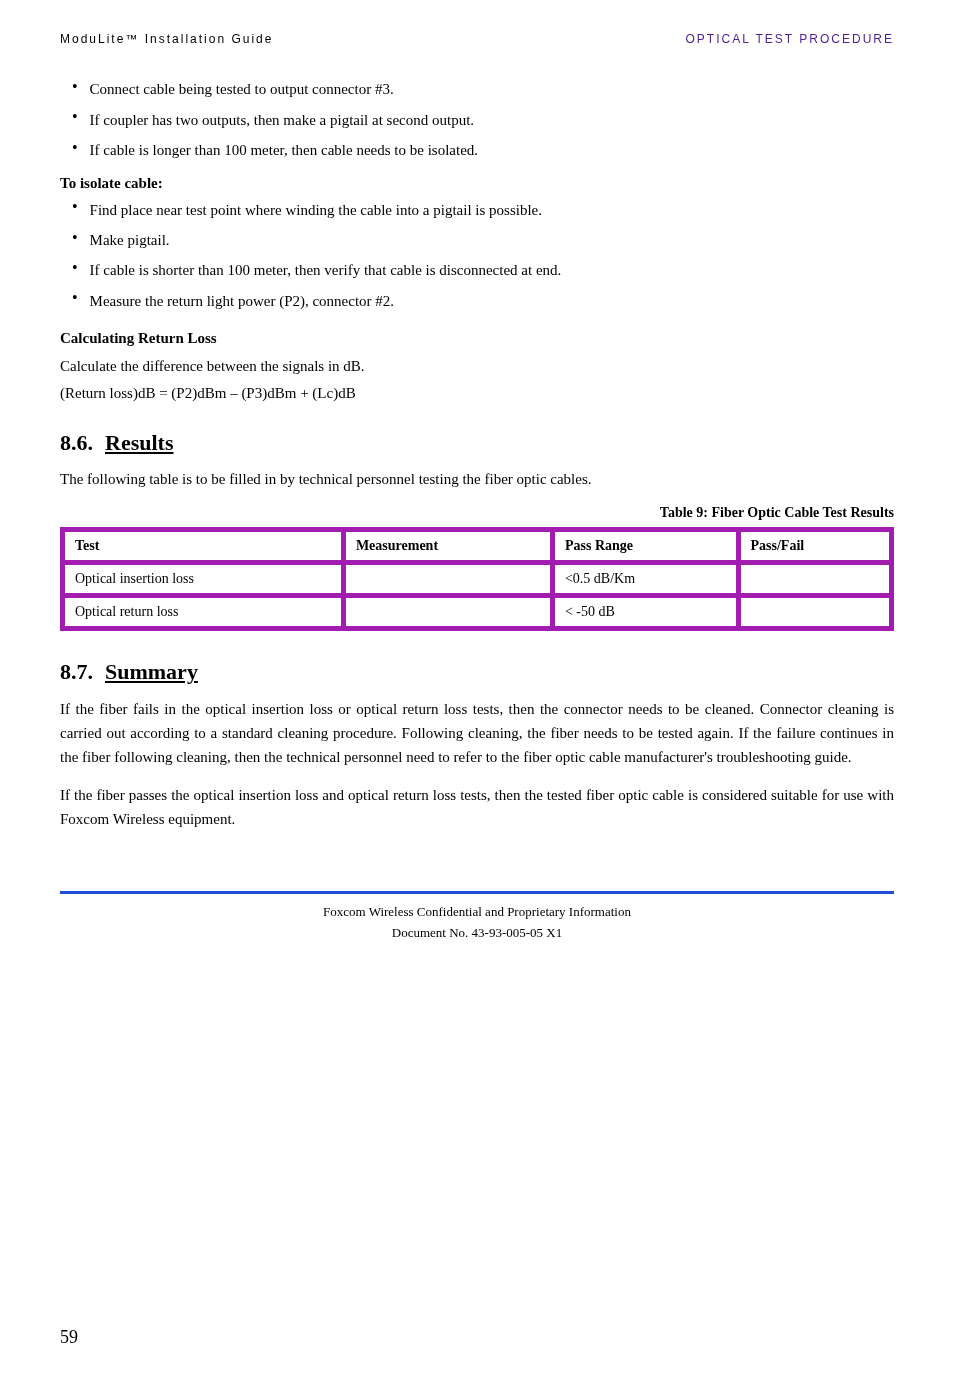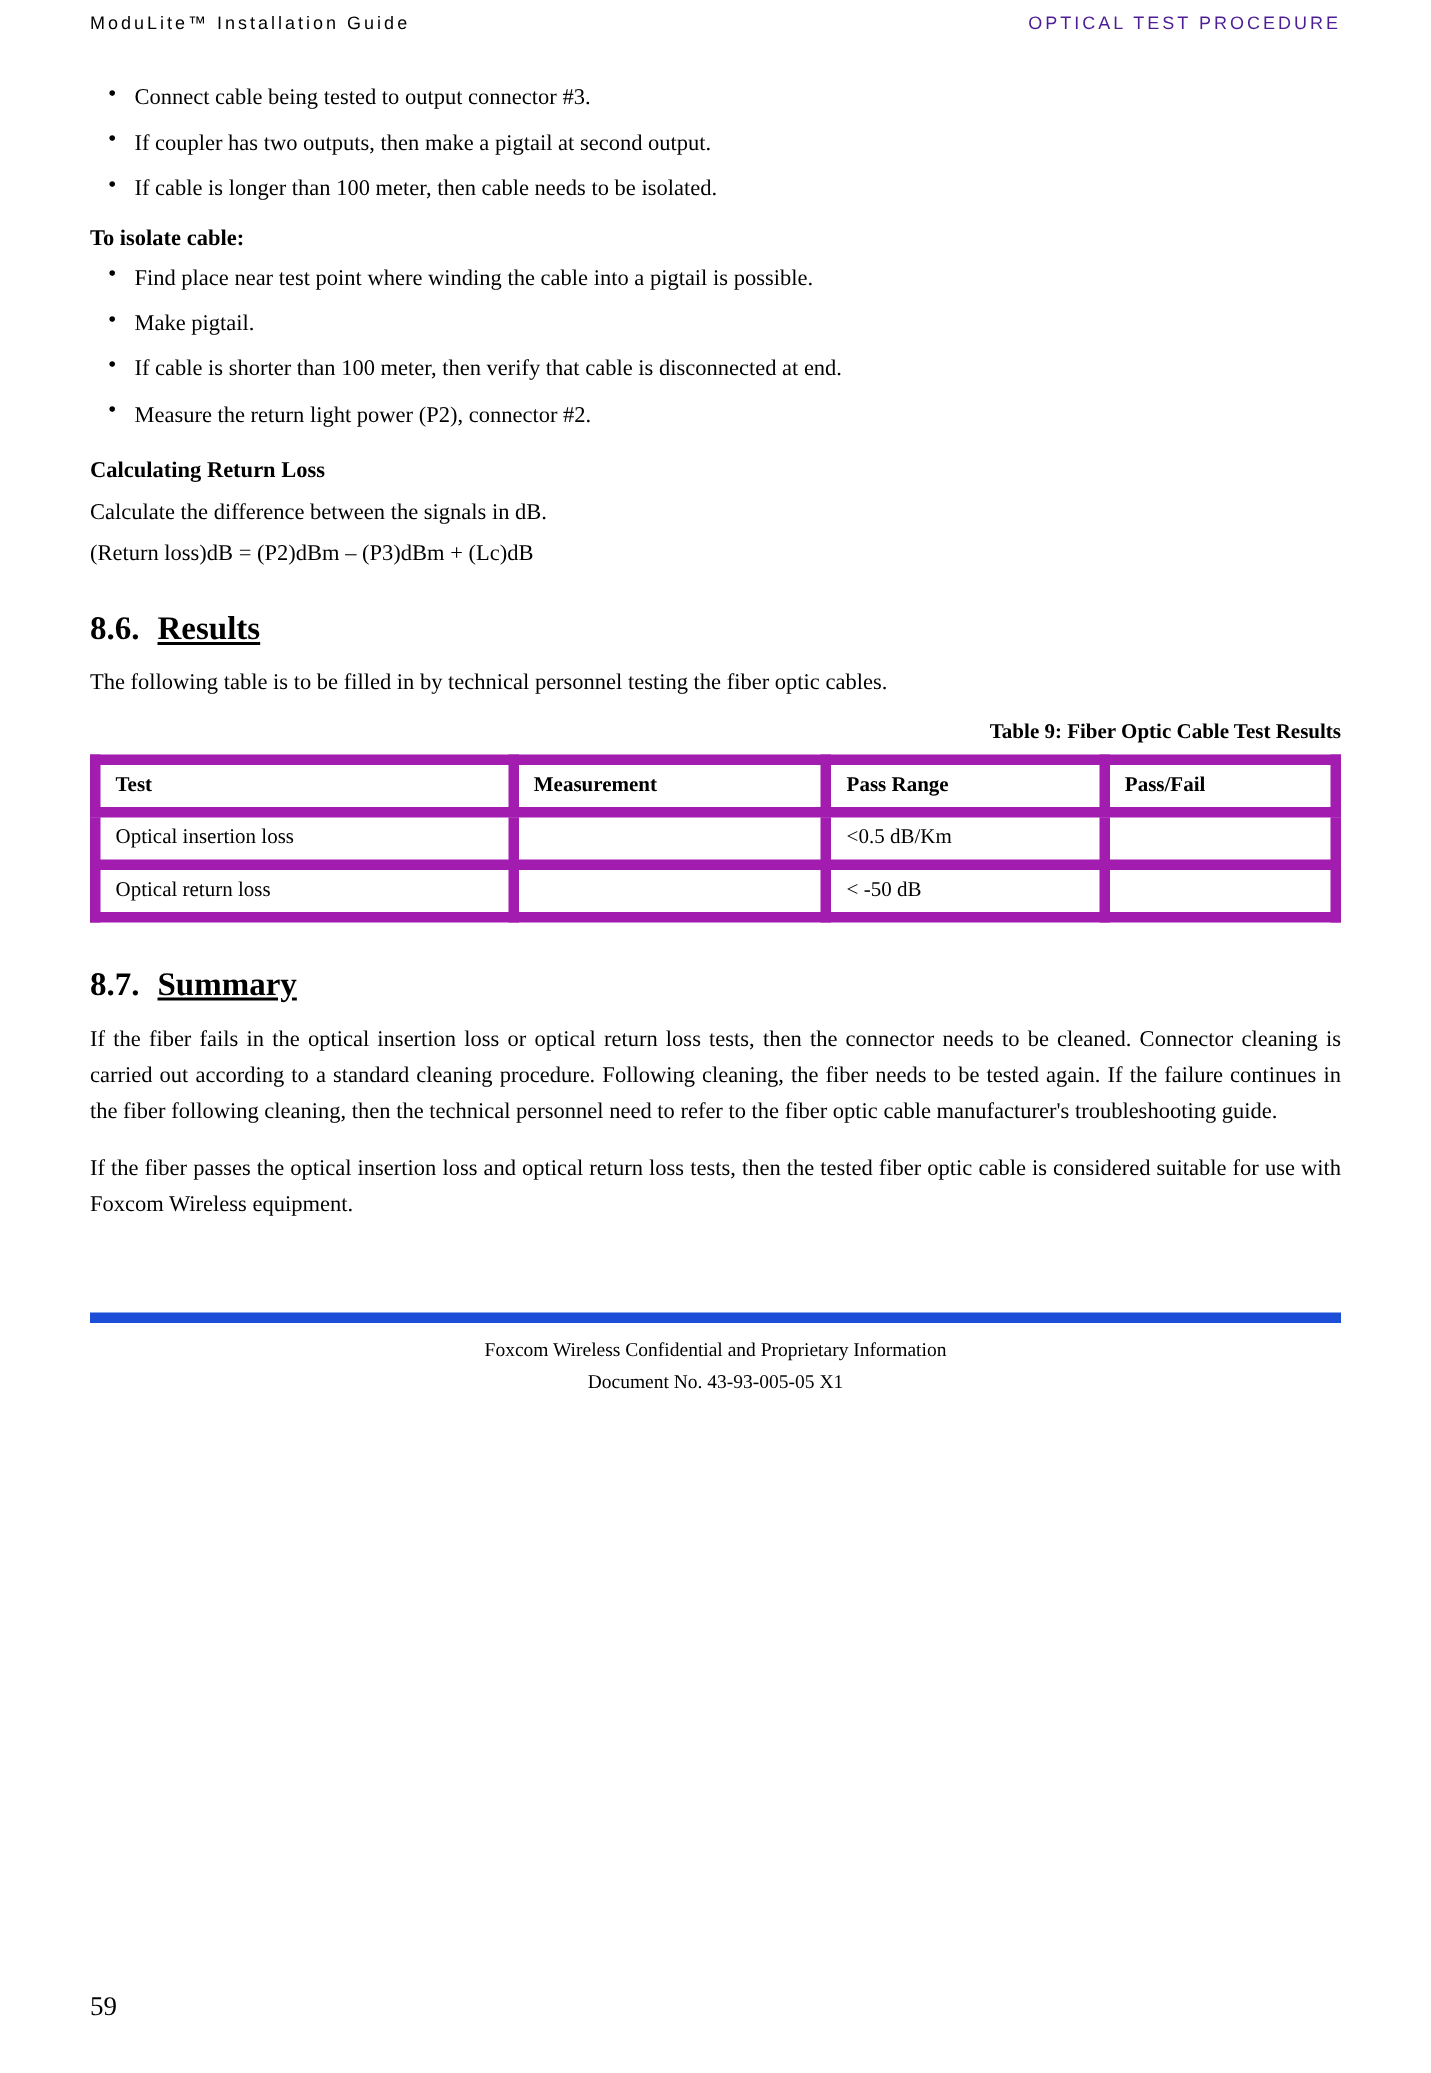--- a/index.html
+++ b/index.html
@@ -22,21 +22,21 @@
       width: 954px;
       min-height: 1382px;
       padding: 0 60px;
       position: relative;
     }
 
     .header {
       display: flex;
       justify-content: space-between;
       align-items: center;
-      padding: 8px 0 10px 0;
+      padding: 32px 0 10px 0;
       border-bottom: none;
     }
 
     .header-left {
       font-size: 12px;
       letter-spacing: 2px;
       font-family: Arial, sans-serif;
       color: #000;
     }
 
@@ -116,32 +116,32 @@
 
     table.results-table {
       width: 100%;
       border-collapse: collapse;
       margin-bottom: 20px;
       font-size: 14px;
     }
 
     table.results-table th,
     table.results-table td {
-      border: 7px solid #a21caf;
+      border: 5px solid #a21caf;
       padding: 6px 10px;
       text-align: left;
     }
 
     table.results-table th {
       font-weight: bold;
       background: #fff;
     }
 
     .footer-line {
-      border-top: 7px solid #1d4ed8;
+      border-top: 3px solid #1d4ed8;
       margin-top: 30px;
       padding-top: 8px;
       text-align: center;
     }
 
     .footer-text {
       font-size: 13px;
       text-align: center;
       line-height: 1.6;
     }

